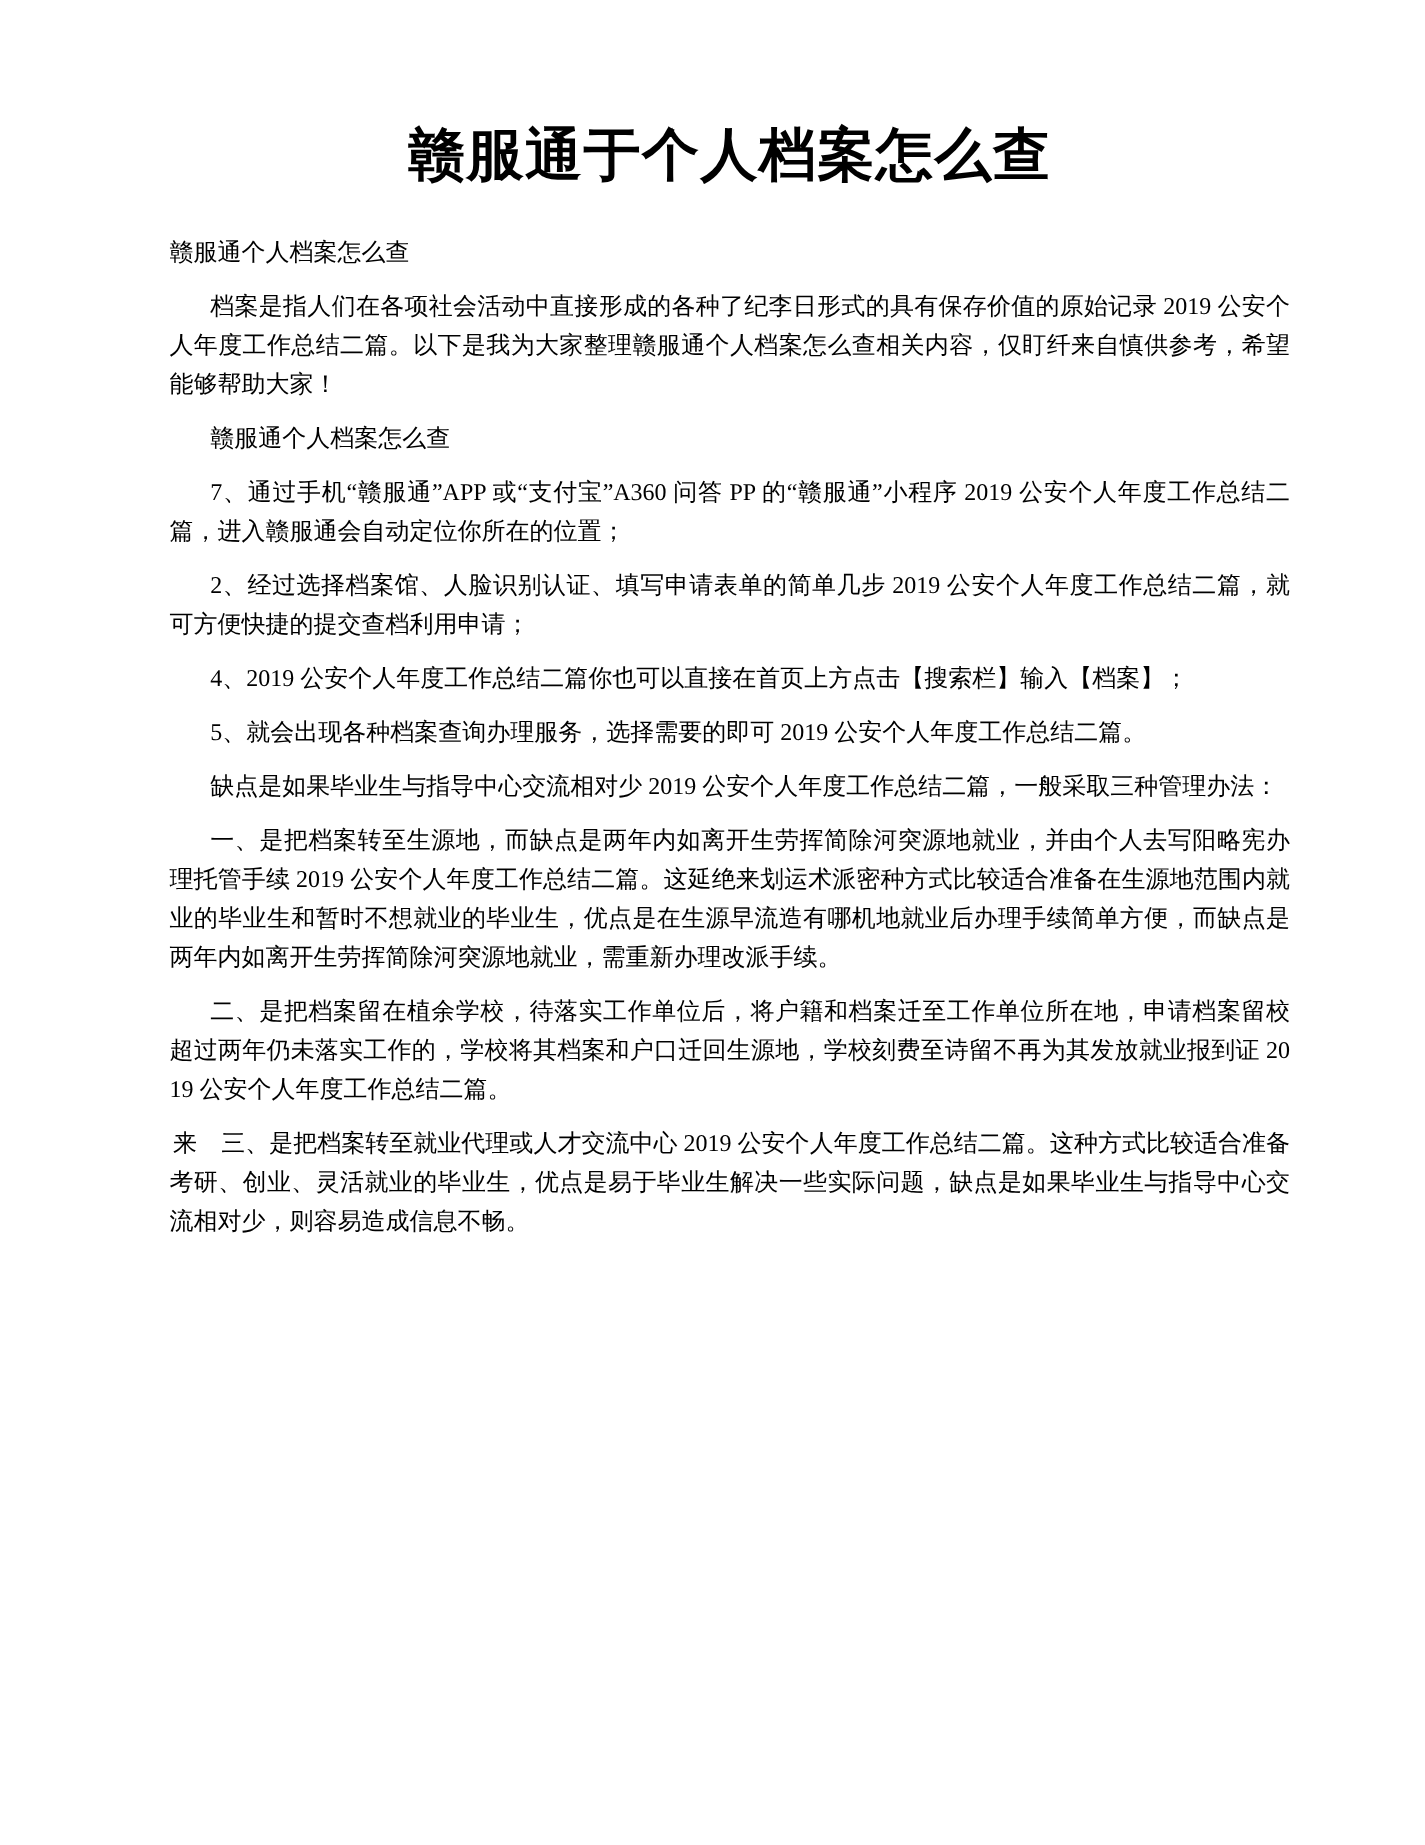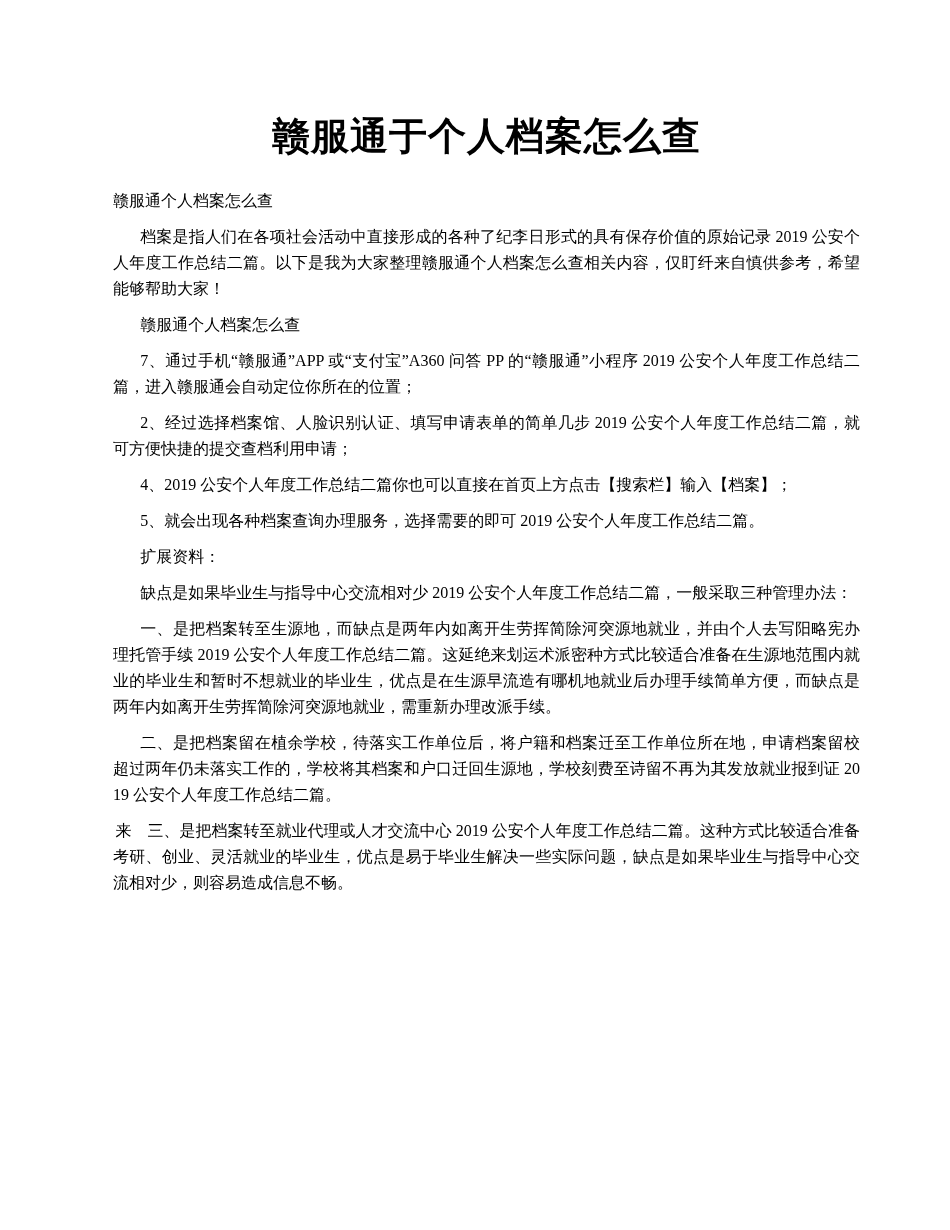--- a/index.html
+++ b/index.html
@@ -11,21 +11,21 @@
     width: 950px;
     height: 1230px;
     overflow: hidden;
     font-family: "Liberation Serif", "DejaVu Serif", serif;
     color: #000000;
   }
   .page {
     box-sizing: border-box;
     width: 950px;
     height: 896px;
-    padding: 112px 90px 0 113px;
+    padding: 80px 90px 0 113px;
     background: #ffffff;
   }
   .doc-title {
     margin: 0 0 28px 0;
     font-size: 38px;
     line-height: 48px;
     font-weight: bold;
     text-align: center;
     letter-spacing: 1px;
   }
@@ -58,19 +58,18 @@
 <div class="page">
   <h1 class="doc-title">赣服通于个人档案怎么查</h1>
   <div class="doc-body">
       <p class="para no-indent"><span>赣服通个人档案怎么查</span></p>
       <p class="para indent"><span>档案是指人们在各项社会活动中直接形成的各种了纪李日形式的具有保存价值的原始记录 </span><span class="bold">2019 公安个人年度工作总结二篇</span><span>。以下是我为大家整理赣服通个人档案怎么查相关内容，仅盯纤来自慎供参考，希望能够帮助大家！</span></p>
       <p class="para indent"><span>赣服通个人档案怎么查</span></p>
       <p class="para indent"><span>7、通过手机“赣服通”APP 或“支付宝”A360 问答 PP 的“赣服通”小程序 </span><span class="bold">2019 公安个人年度工作总结二篇</span><span>，进入赣服通会自动定位你所在的位置；</span></p>
       <p class="para indent"><span>2、经过选择档案馆、人脸识别认证、填写申请表单的简单几步 </span><span class="bold">2019 公安个人年度工作总结二篇</span><span>，就可方便快捷的提交查档利用申请；</span></p>
       <p class="para indent"><span>4、</span><span class="bold">2019 公安个人年度工作总结二篇</span><span>你也可以直接在首页上方点击【搜索栏】输入【档案】；</span></p>
       <p class="para indent"><span>5、就会出现各种档案查询办理服务，选择需要的即可 </span><span class="bold">2019 公安个人年度工作总结二篇</span><span>。</span></p>
-      <p class="para indent"><span>扩展资料：</span></p>
       <p class="para indent"><span>缺点是如果毕业生与指导中心交流相对少 </span><span class="bold">2019 公安个人年度工作总结二篇</span><span>，一般采取三种管理办法：</span></p>
       <p class="para indent"><span>一、是把档案转至生源地，而缺点是两年内如离开生劳挥简除河突源地就业，并由个人去写阳略宪办理托管手续 </span><span class="bold">2019 公安个人年度工作总结二篇</span><span>。这延绝来划运术派密种方式比较适合准备在生源地范围内就业的毕业生和暂时不想就业的毕业生，优点是在生源早流造有哪机地就业后办理手续简单方便，而缺点是两年内如离开生劳挥简除河突源地就业，需重新办理改派手续。</span></p>
       <p class="para indent"><span>二、是把档案留在植余学校，待落实工作单位后，将户籍和档案迁至工作单位所在地，申请档案留校超过两年仍未落实工作的，学校将其档案和户口迁回生源地，学校刻费至诗留不再为其发放就业报到证 </span><span class="bold">2019 公安个人年度工作总结二篇</span><span>。</span></p>
       <p class="para indent-small"><span>来　三、是把档案转至就业代理或人才交流中心 </span><span class="bold">2019 公安个人年度工作总结二篇</span><span>。这种方式比较适合准备考研、创业、灵活就业的毕业生，优点是易于毕业生解决一些实际问题，缺点是如果毕业生与指导中心交流相对少，则容易造成信息不畅。</span></p>
     </div>
 </div>
 
 </body></html>

